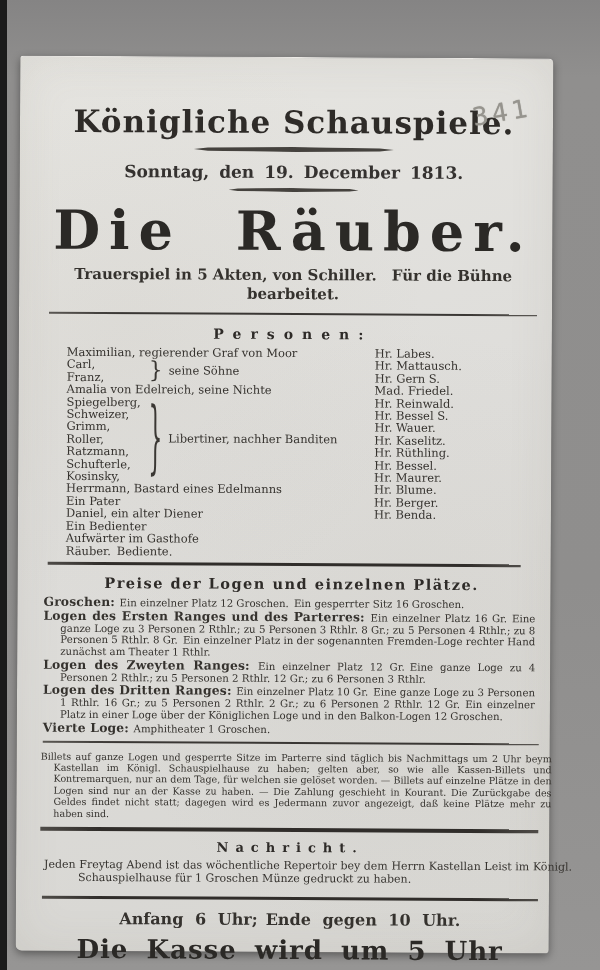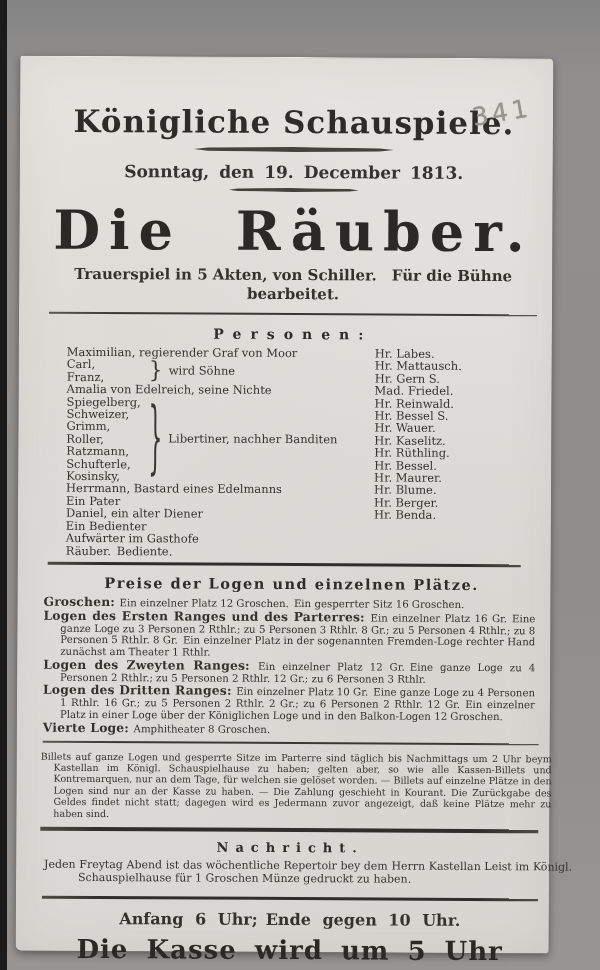--- a/index.html
+++ b/index.html
@@ -145,37 +145,37 @@
         <div class="cast-row">
           <span class="role">Aufwärter im Gasthofe</span>
           <span class="actor"></span>
         </div>
         <div class="cast-row">
           <span class="role">Räuber. Bediente.</span>
           <span class="actor"></span>
         </div>
         <div class="brace-group" style="top: 11.4px; height: 24.8px;">
           <span class="brace-glyph" style="--sy: 1.03;">}</span>
-          <span class="group-label">wird Söhne</span>
+          <span class="group-label">seine Söhne</span>
         </div>
         <div class="brace-group" style="top: 48.6px; height: 86.8px;">
           <span class="brace-glyph" style="--sy: 3.62;">}</span>
           <span class="group-label">Libertiner, nachher Banditen</span>
         </div>
       </div>
 
     <div class="rule thick after-cast"></div>
 
     <div class="price-heading">Preise der Logen und einzelnen Plätze.</div>
     <div class="price-entries">
         <p class="price-entry"><span class="price-label">Groschen: </span><span>Ein einzelner Platz 12 Groschen. Ein gesperrter Sitz 16 Groschen.</span></p>
         <p class="price-entry"><span class="price-label">Logen des Ersten Ranges und des Parterres: </span><span>Ein einzelner Platz 16 Gr. Eine ganze Loge zu 3 Personen 2 Rthlr.; zu 5 Personen 3 Rthlr. 8 Gr.; zu 5 Personen 4 Rthlr.; zu 8 Personen 5 Rthlr. 8 Gr. Ein einzelner Platz in der sogenannten Fremden-Loge rechter Hand zunächst am Theater 1 Rthlr.</span></p>
         <p class="price-entry"><span class="price-label">Logen des Zweyten Ranges: </span><span>Ein einzelner Platz 12 Gr. Eine ganze Loge zu 4 Personen 2 Rthlr.; zu 5 Personen 2 Rthlr. 12 Gr.; zu 6 Personen 3 Rthlr.</span></p>
-        <p class="price-entry"><span class="price-label">Logen des Dritten Ranges: </span><span>Ein einzelner Platz 10 Gr. Eine ganze Loge zu 4 Personen 1 Rthlr. 16 Gr.; zu 5 Personen 2 Rthlr. 2 Gr.; zu 6 Personen 2 Rthlr. 12 Gr. Ein einzelner Platz in einer Loge über der Königlichen Loge und in den Balkon-Logen 12 Groschen.</span></p>
-        <p class="price-entry"><span class="price-label">Vierte Loge: </span><span>Amphitheater 8 Groschen.</span></p>
+        <p class="price-entry"><span class="price-label">Logen des Dritten Ranges: </span><span>Ein einzelner Platz 10 Gr. Eine ganze Loge zu 3 Personen 1 Rthlr. 16 Gr.; zu 5 Personen 2 Rthlr. 2 Gr.; zu 6 Personen 2 Rthlr. 12 Gr. Ein einzelner Platz in einer Loge über der Königlichen Loge und in den Balkon-Logen 12 Groschen.</span></p>
+        <p class="price-entry"><span class="price-label">Vierte Loge: </span><span>Amphitheater 1 Groschen.</span></p>
       </div>
 
     <div class="rule thin after-prices"></div>
 
     <p class="billets">Billets auf ganze Logen und gesperrte Sitze im Parterre sind täglich bis Nachmittags um 2 Uhr beym Kastellan im Königl. Schauspielhause zu haben; gelten aber, so wie alle Kassen-Billets und Kontremarquen, nur an dem Tage, für welchen sie gelöset worden. — Billets auf einzelne Plätze in den Logen sind nur an der Kasse zu haben. — Die Zahlung geschieht in Kourant. Die Zurückgabe des Geldes findet nicht statt; dagegen wird es Jedermann zuvor angezeigt, daß keine Plätze mehr zu haben sind.</p>
 
     <div class="rule thick after-billets"></div>
 
     <div class="notice-heading">Nachricht.</div>
     <p class="notice-text">Jeden Freytag Abend ist das wöchentliche Repertoir bey dem Herrn Kastellan Leist im Königl. Schauspielhause für 1 Groschen Münze gedruckt zu haben.</p>

